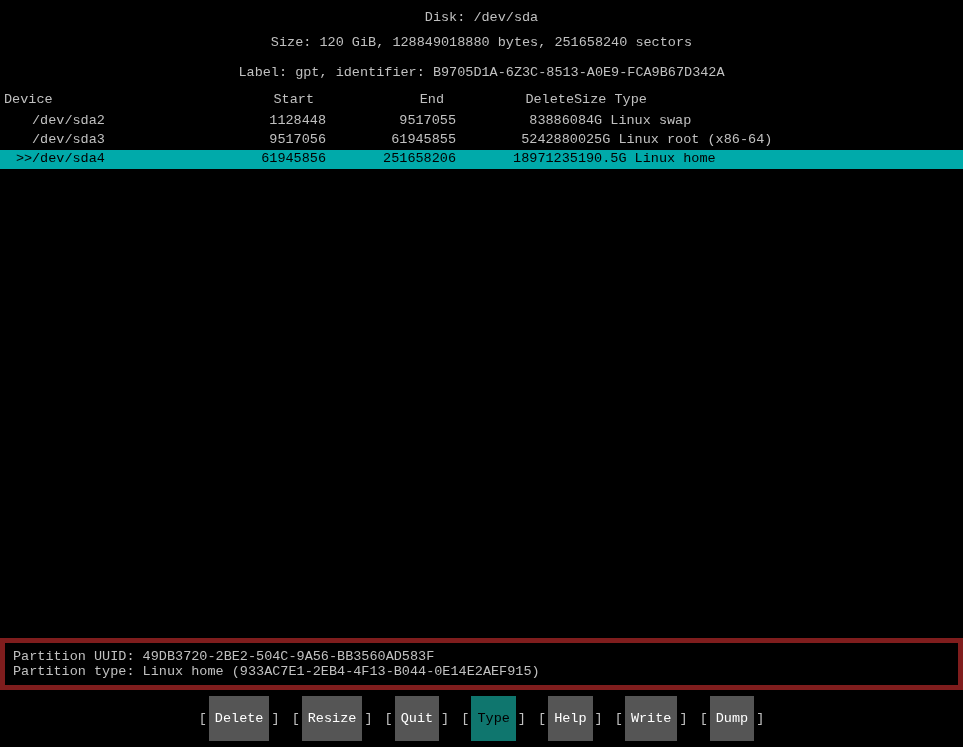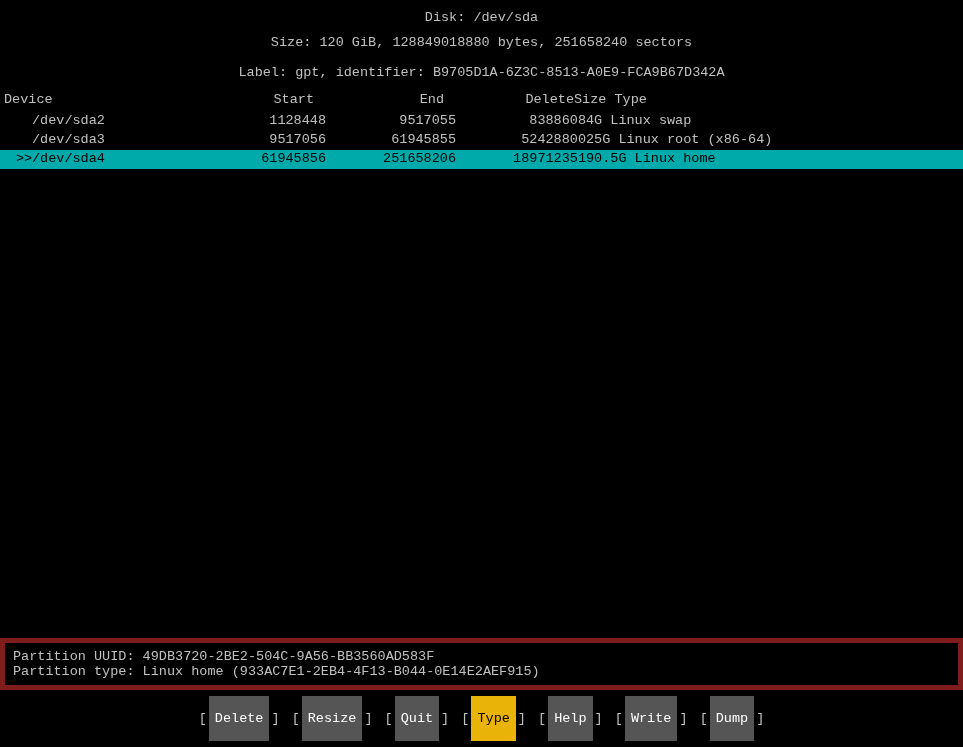--- a/index.html
+++ b/index.html
@@ -115,21 +115,21 @@
     }
 
     .menu-item-btn {
       background-color: #555555;
       color: #ffffff;
       padding: 15px 6px;
       cursor: pointer;
     }
 
     .menu-item-btn.active {
-      background-color: #eab308;
+      background-color: #0f766e;
       color: #000000;
     }
 
     .menu-bracket {
       color: #c0c0c0;
       padding: 0 2px;
     }
   </style>
 </head>
 <body>

